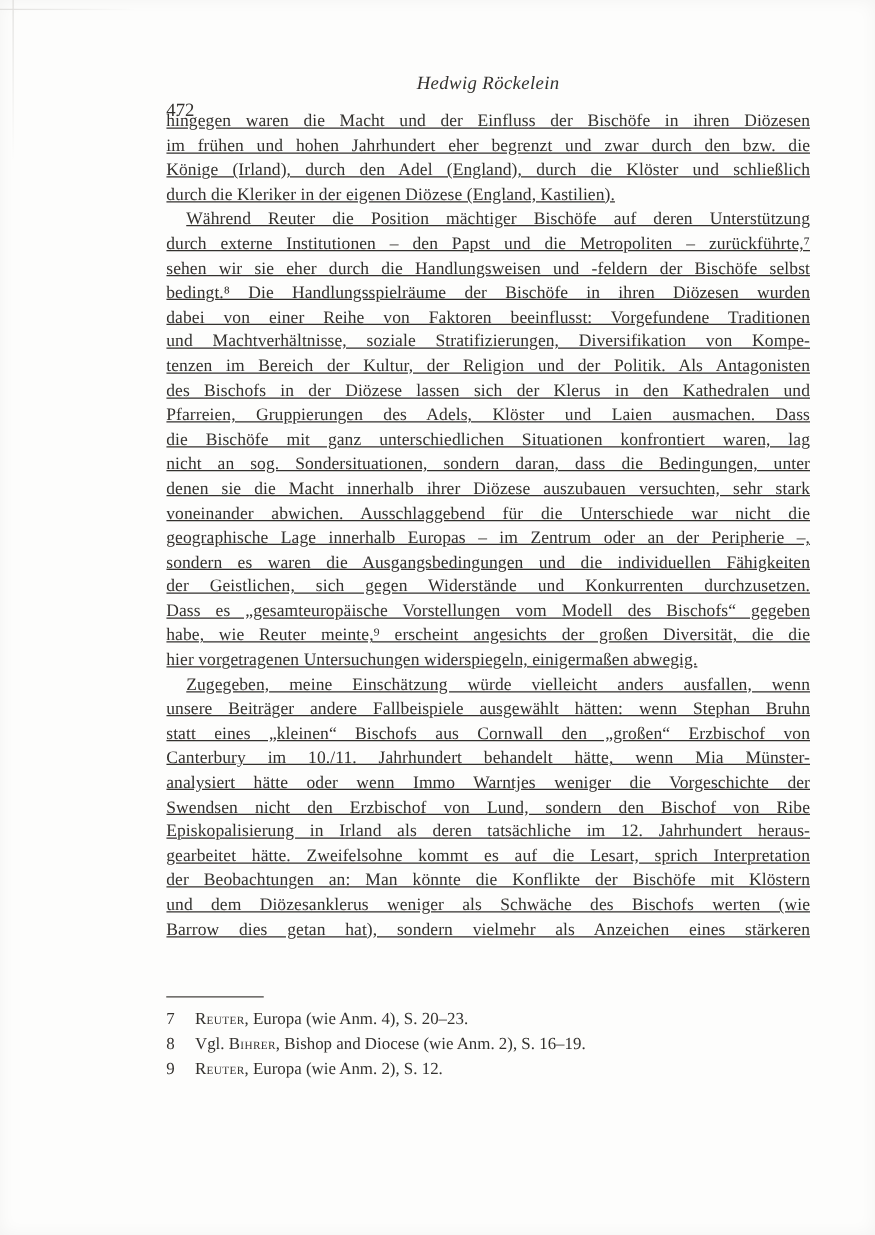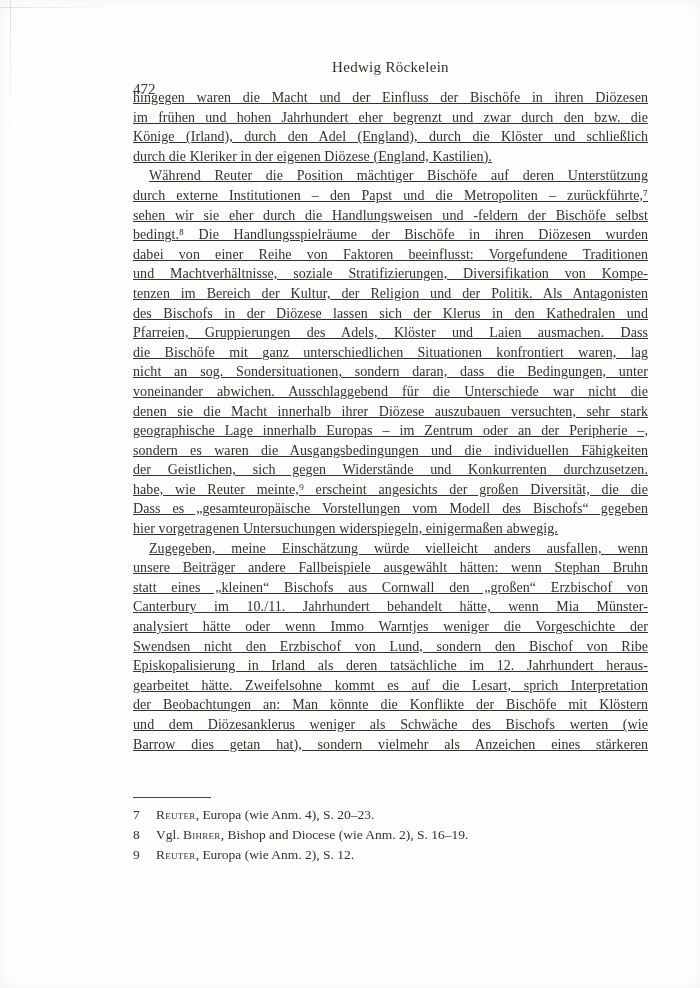--- a/index.html
+++ b/index.html
@@ -17,21 +17,21 @@
   .edge-v { position: absolute; left: 10px; top: 0; width: 1px; height: 130px;
             background: linear-gradient(#e0dfdd, rgba(224,223,221,0)); }
   .edge-h { position: absolute; left: 0; top: 7px; width: 110px; height: 1px;
             background: linear-gradient(90deg, #e0dfdd, rgba(224,223,221,0)); }
 
   .running-head {
     position: absolute; left: 133px; top: 57px; width: 515px; height: 20px;
     font-size: 15px; line-height: 20px;
   }
   .page-number { position: absolute; left: 0; top: 0; margin-top: 22px; }
-  .head-title { display: block; text-align: center; letter-spacing: 0.02em; }
+  .head-title { display: block; text-align: center; letter-spacing: 0.02em; font-style: italic; }
 
   .body-text {
     position: absolute; left: 133px; top: 88px; width: 515px;
     font-size: 14px;
   }
   .line {
     height: 19.6px; line-height: 19.6px;
     text-align: justify; text-align-last: justify;
     white-space: normal; overflow: hidden;
     letter-spacing: 0.005em;
@@ -71,27 +71,27 @@
     <div class="line">durch externe Institutionen – den Papst und die Metropoliten – zurückführte,⁷</div>
     <div class="line">sehen wir sie eher durch die Handlungsweisen und -feldern der Bischöfe selbst</div>
     <div class="line">bedingt.⁸ Die Handlungsspielräume der Bischöfe in ihren Diözesen wurden</div>
     <div class="line">dabei von einer Reihe von Faktoren beeinflusst: Vorgefundene Traditionen</div>
     <div class="line">und Machtverhältnisse, soziale Stratifizierungen, Diversifikation von Kompe-</div>
     <div class="line">tenzen im Bereich der Kultur, der Religion und der Politik. Als Antagonisten</div>
     <div class="line">des Bischofs in der Diözese lassen sich der Klerus in den Kathedralen und</div>
     <div class="line">Pfarreien, Gruppierungen des Adels, Klöster und Laien ausmachen. Dass</div>
     <div class="line">die Bischöfe mit ganz unterschiedlichen Situationen konfrontiert waren, lag</div>
     <div class="line">nicht an sog. Sondersituationen, sondern daran, dass die Bedingungen, unter</div>
+    <div class="line">denen sie die Macht innerhalb ihrer Diözese auszubauen versuchten, sehr stark</div>
     <div class="line">voneinander abwichen. Ausschlaggebend für die Unterschiede war nicht die</div>
-    <div class="line">denen sie die Macht innerhalb ihrer Diözese auszubauen versuchten, sehr stark</div>
     <div class="line">geographische Lage innerhalb Europas – im Zentrum oder an der Peripherie –,</div>
     <div class="line">sondern es waren die Ausgangsbedingungen und die individuellen Fähigkeiten</div>
     <div class="line">der Geistlichen, sich gegen Widerstände und Konkurrenten durchzusetzen.</div>
+    <div class="line">Dass es „gesamteuropäische Vorstellungen vom Modell des Bischofs“ gegeben</div>
     <div class="line">habe, wie Reuter meinte,⁹ erscheint angesichts der großen Diversität, die die</div>
-    <div class="line">Dass es „gesamteuropäische Vorstellungen vom Modell des Bischofs“ gegeben</div>
     <div class="line para-end">hier vorgetragenen Untersuchungen widerspiegeln, einigermaßen abwegig.</div>
     <div class="line para-start">Zugegeben, meine Einschätzung würde vielleicht anders ausfallen, wenn</div>
     <div class="line">unsere Beiträger andere Fallbeispiele ausgewählt hätten: wenn Stephan Bruhn</div>
     <div class="line">statt eines „kleinen“ Bischofs aus Cornwall den „großen“ Erzbischof von</div>
     <div class="line">Canterbury im 10./11. Jahrhundert behandelt hätte, wenn Mia Münster-</div>
     <div class="line">analysiert hätte oder wenn Immo Warntjes weniger die Vorgeschichte der</div>
     <div class="line">Swendsen nicht den Erzbischof von Lund, sondern den Bischof von Ribe</div>
     <div class="line">Episkopalisierung in Irland als deren tatsächliche im 12. Jahrhundert heraus-</div>
     <div class="line">gearbeitet hätte. Zweifelsohne kommt es auf die Lesart, sprich Interpretation</div>
     <div class="line">der Beobachtungen an: Man könnte die Konflikte der Bischöfe mit Klöstern</div>

